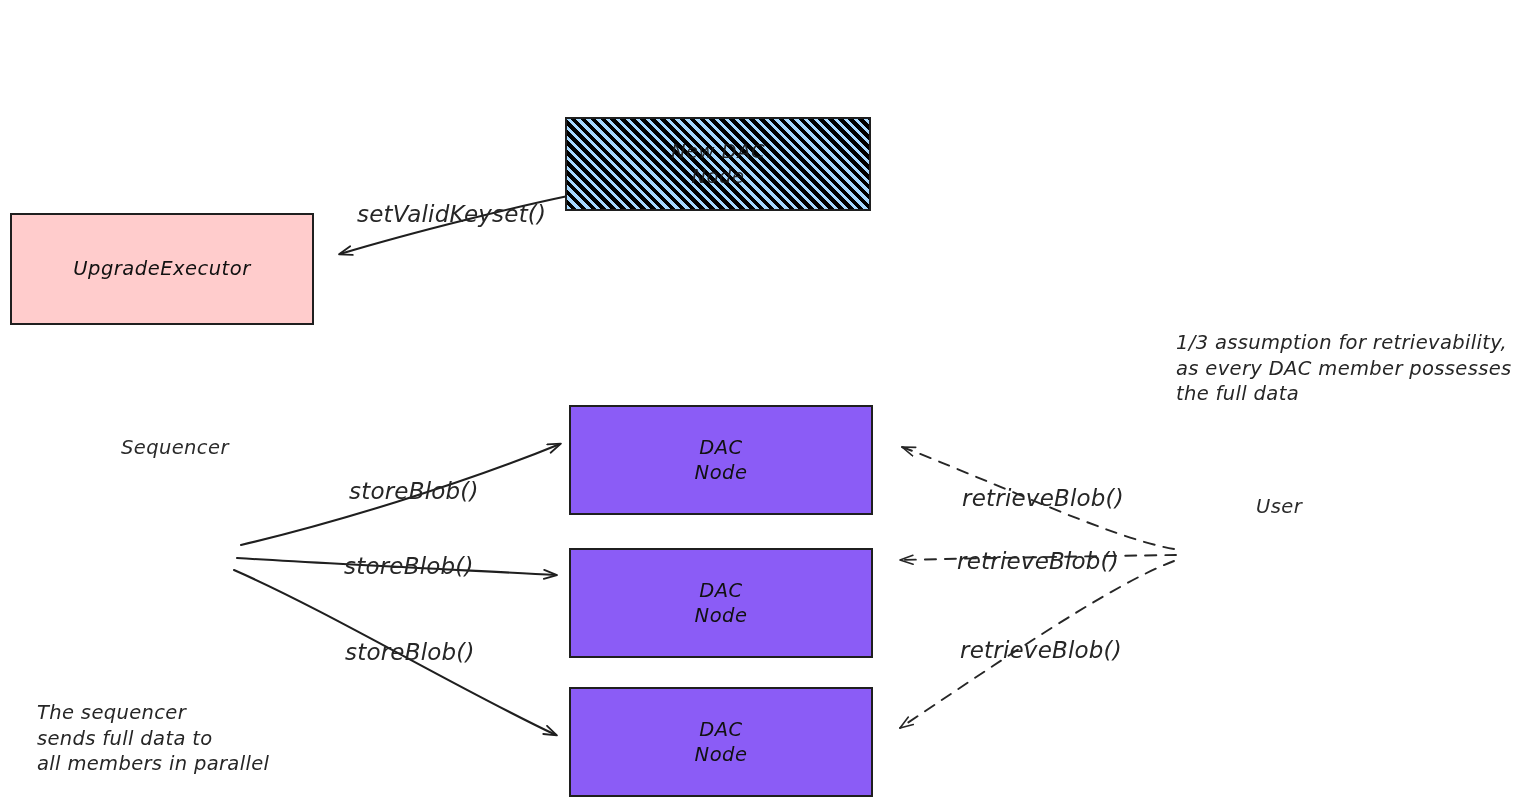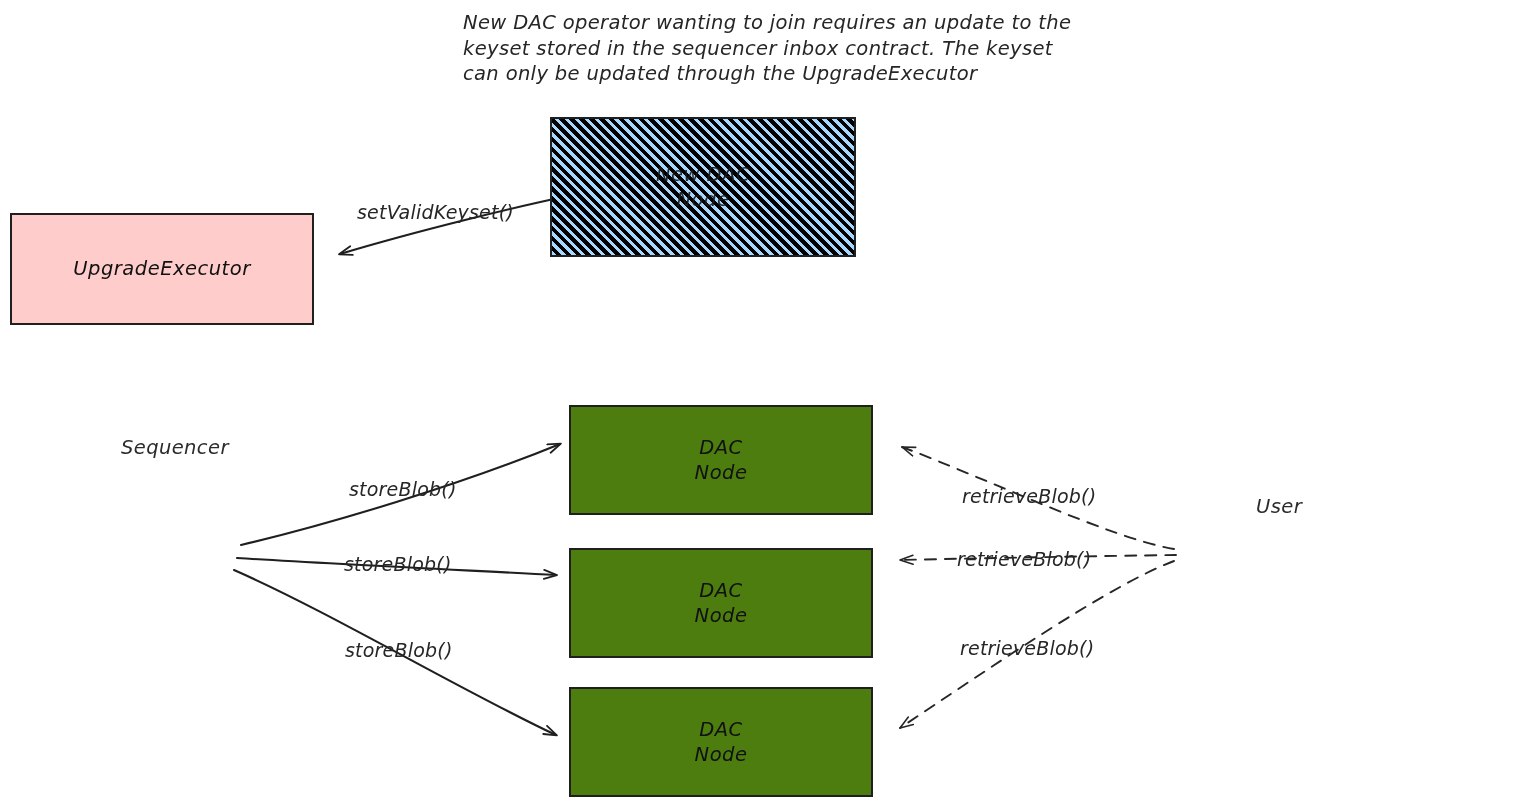--- a/index.html
+++ b/index.html
@@ -31,21 +31,21 @@
     line-height: 25.6px;
     letter-spacing: 0.35px;
     white-space: pre;
     font-style: italic;
     font-weight: 300;
   }
   .arrow-label {
     position: absolute;
     color: #262626;
     font-family: "DejaVu Sans", sans-serif;
-    font-size: 19px;
+    font-size: 23px;
     letter-spacing: 0.2px;
     white-space: nowrap;
     font-style: italic;
     font-weight: 300;
   }
   .plain-label {
     position: absolute;
     color: #2b2b2b;
     font-family: "DejaVu Sans", sans-serif;
     font-size: 19.5px;
@@ -67,21 +67,21 @@
     color: #111111;
     font-family: "DejaVu Sans", sans-serif;
     font-size: 19.5px;
     line-height: 25.5px;
     letter-spacing: 0.5px;
     font-style: italic;
     font-weight: 300;
     white-space: pre-line;
   }
   .box-dac {
-    background: #4d7c0f;
+    background: #8b5cf6;
   }
   .box-upgrade {
     background: #ffcccc;
   }
   .box-hatched {
     background-color: #0b0b0b;
     background-image: repeating-linear-gradient(
         45deg,
         #a6d8ff 0px,
         #a6d8ff 3px,
@@ -138,27 +138,30 @@
 
     <g>
       <path d="M1176,555 C1100,556 990,558 900,560" fill="none" stroke="#262626" stroke-width="1.9" stroke-dasharray="11 9" stroke-linecap="round" marker-end="url(#ah-dash)"></path>
     </g>
 
     <g>
       <path d="M1174,561 C1110,585 990,668 900,728" fill="none" stroke="#262626" stroke-width="1.9" stroke-dasharray="11 9" stroke-linecap="round" marker-end="url(#ah-dash)"></path>
     </g>
   </svg>
 
-  <div class="note" style="left:463px; top:10px; width:640px;">New DAC operator wanting to join requires an update to the
-keyset stored in the sequencer inbox contract. The keyset
-can only be updated through the UpgradeExecutor</div>
-
-
-
-  <div class="node-box box-hatched" style="left:550px; top:117px; width:306px; height:140px;">
+
+  <div class="note" style="left:1176px; top:330px; width:340px;">1/3 assumption for retrievability,
+as every DAC member possesses
+the full data</div>
+
+  <div class="note" style="left:37px; top:700px; width:280px;">The sequencer
+sends full data to
+all members in parallel</div>
+
+  <div class="node-box box-hatched" style="left:565px; top:117px; width:306px; height:94px;">
     <span class="node-text">New DAC
 Node</span>
   </div>
 
   <div class="node-box box-upgrade" style="left:10px; top:213px; width:304px; height:112px;">
     <span class="node-text">UpgradeExecutor</span>
   </div>
 
   <div class="node-box box-dac" style="left:569px; top:405px; width:304px; height:110px;">
     <span class="node-text">DAC

